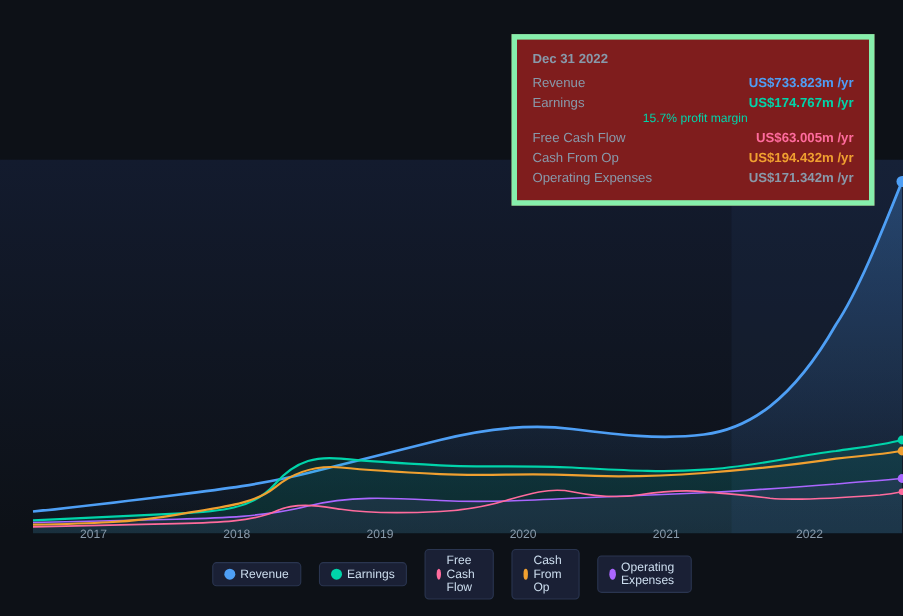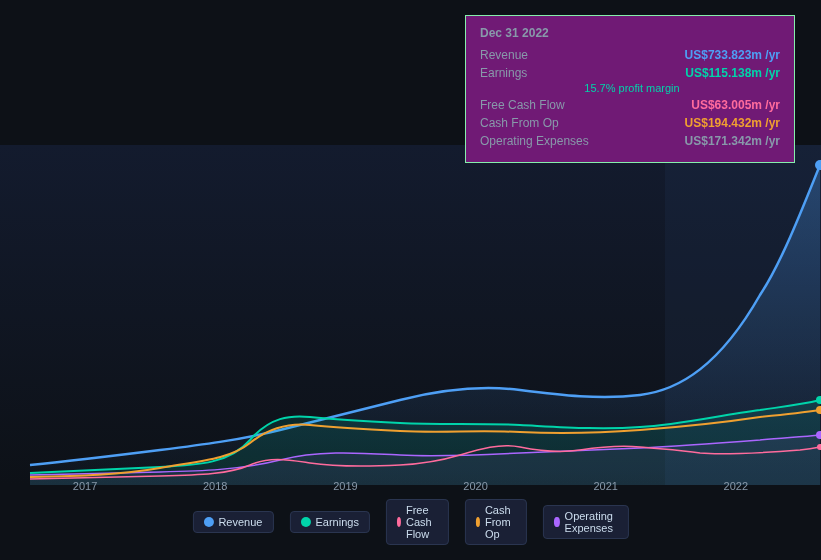--- a/index.html
+++ b/index.html
@@ -15,24 +15,24 @@
     .chart-container {
       width: 821px;
       height: 560px;
       position: relative;
       background: #0d1117;
     }
 
     
     .tooltip-box {
       position: absolute;
-      top: 15px;
+      top: 31px;
       left: 465px;
-      background: #701a75;
-      border: 1px solid #86efac;
+      background: #7f1d1d;
+      border: 5px solid #86efac;
       padding: 10px 14px;
       min-width: 330px;
       z-index: 10;
     }
 
     .tooltip-title {
       color: #8899aa;
       font-size: 12px;
       margin-bottom: 8px;
       font-weight: bold;
@@ -169,21 +169,21 @@
   <div class="tooltip-box">
     <div class="tooltip-title">Dec 31 2022</div>
 
     <div class="tooltip-row">
       <span class="tooltip-label">Revenue</span>
       <span class="tooltip-value blue">US$733.823m /yr</span>
     </div>
 
     <div class="tooltip-row">
       <span class="tooltip-label">Earnings</span>
-      <span class="tooltip-value green">US$115.138m /yr</span>
+      <span class="tooltip-value green">US$174.767m /yr</span>
     </div>
     <div class="tooltip-sub-row">
       <span class="tooltip-sub">15.7% profit margin</span>
     </div>
 
     <div class="tooltip-row">
       <span class="tooltip-label">Free Cash Flow</span>
       <span class="tooltip-value pink">US$63.005m /yr</span>
     </div>
 

